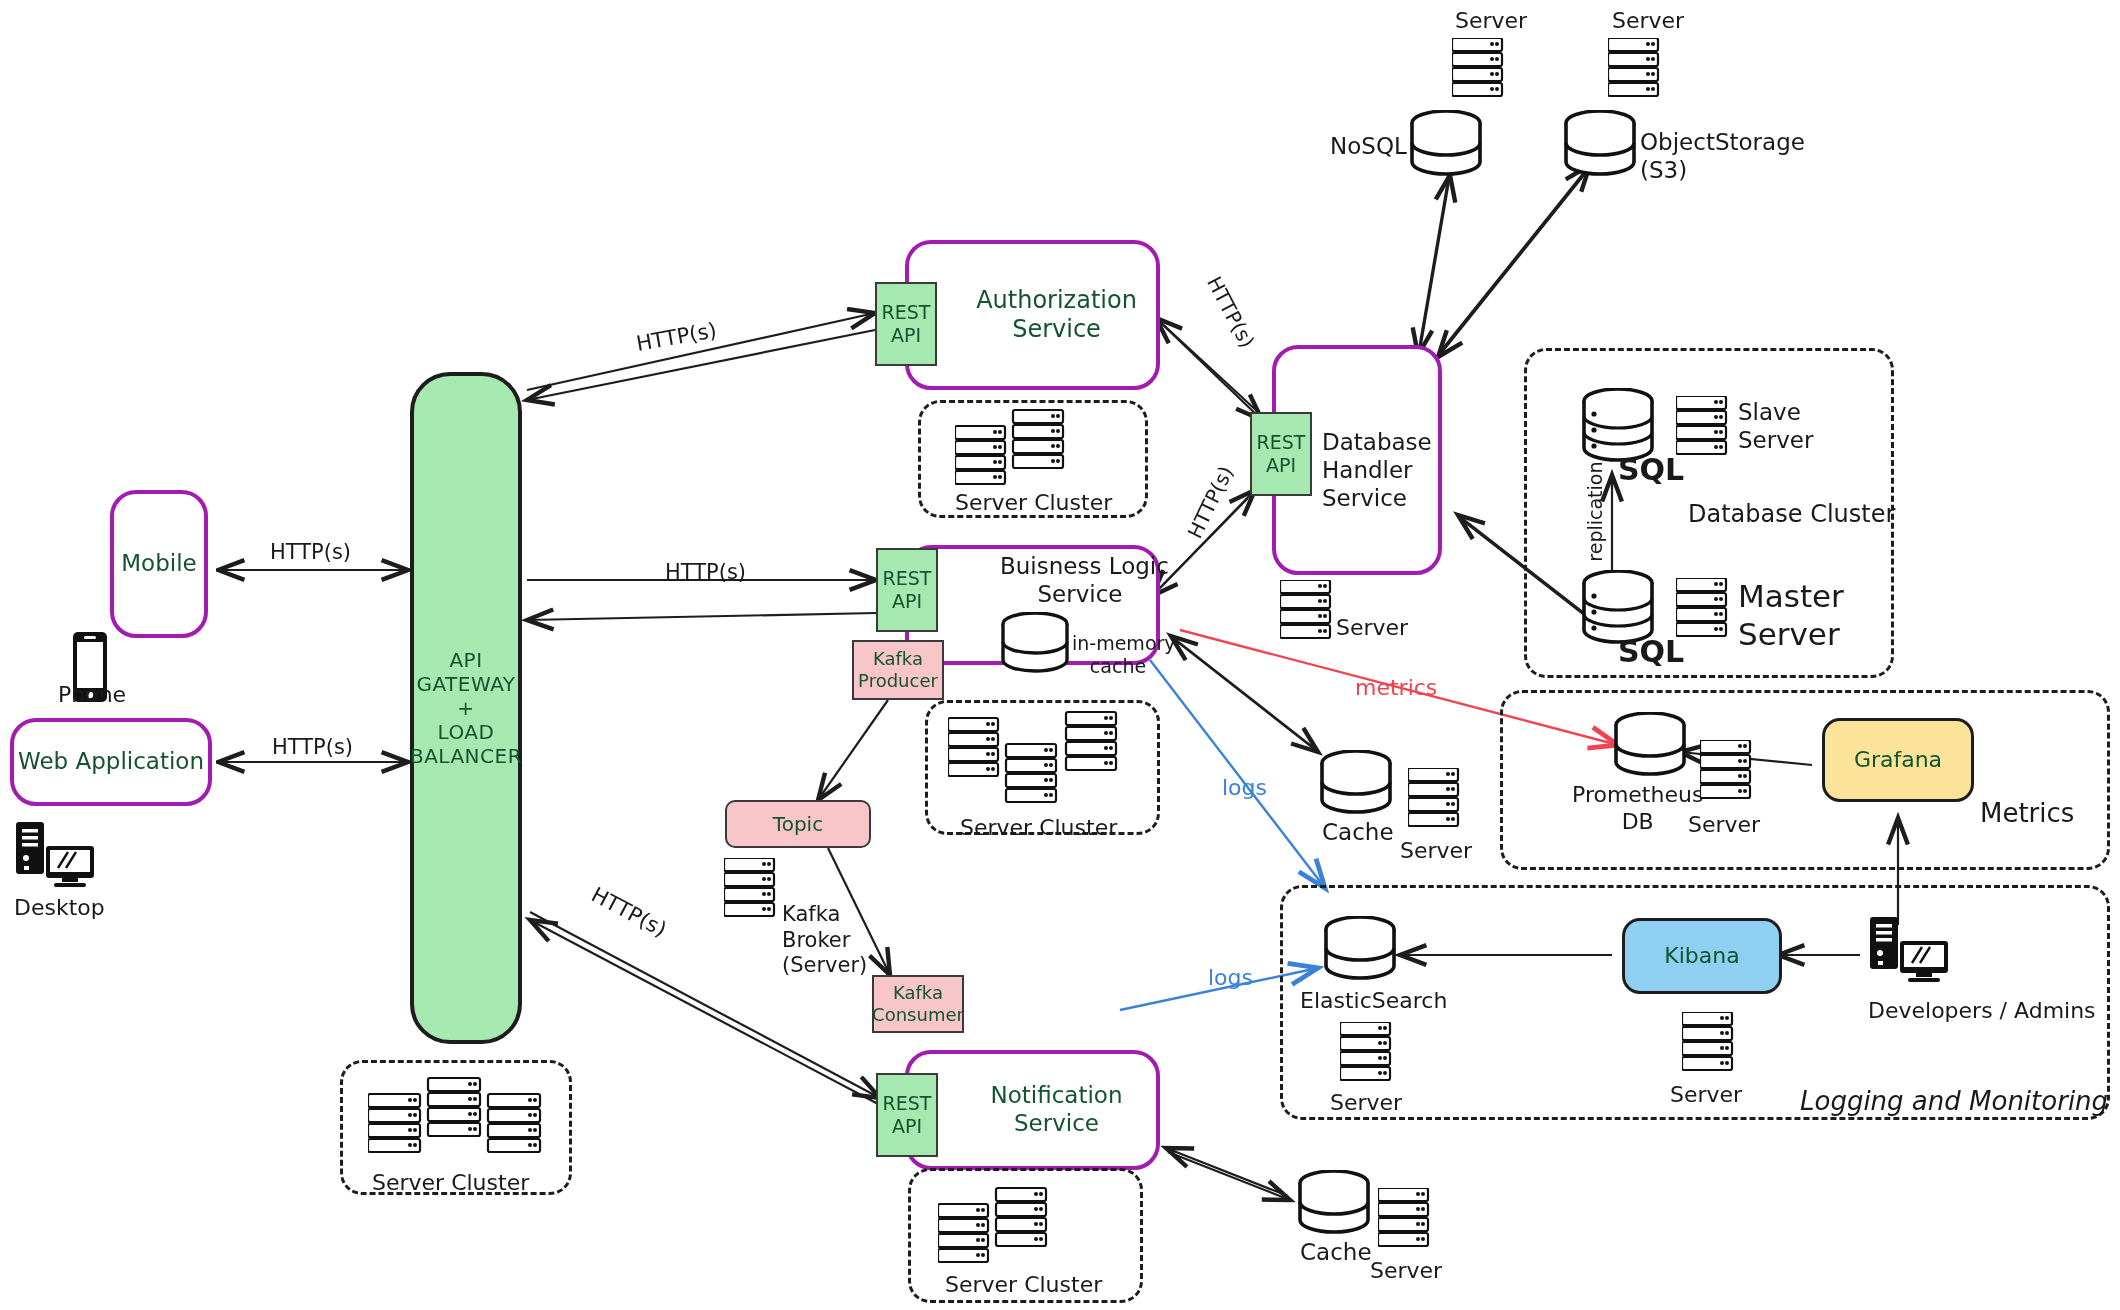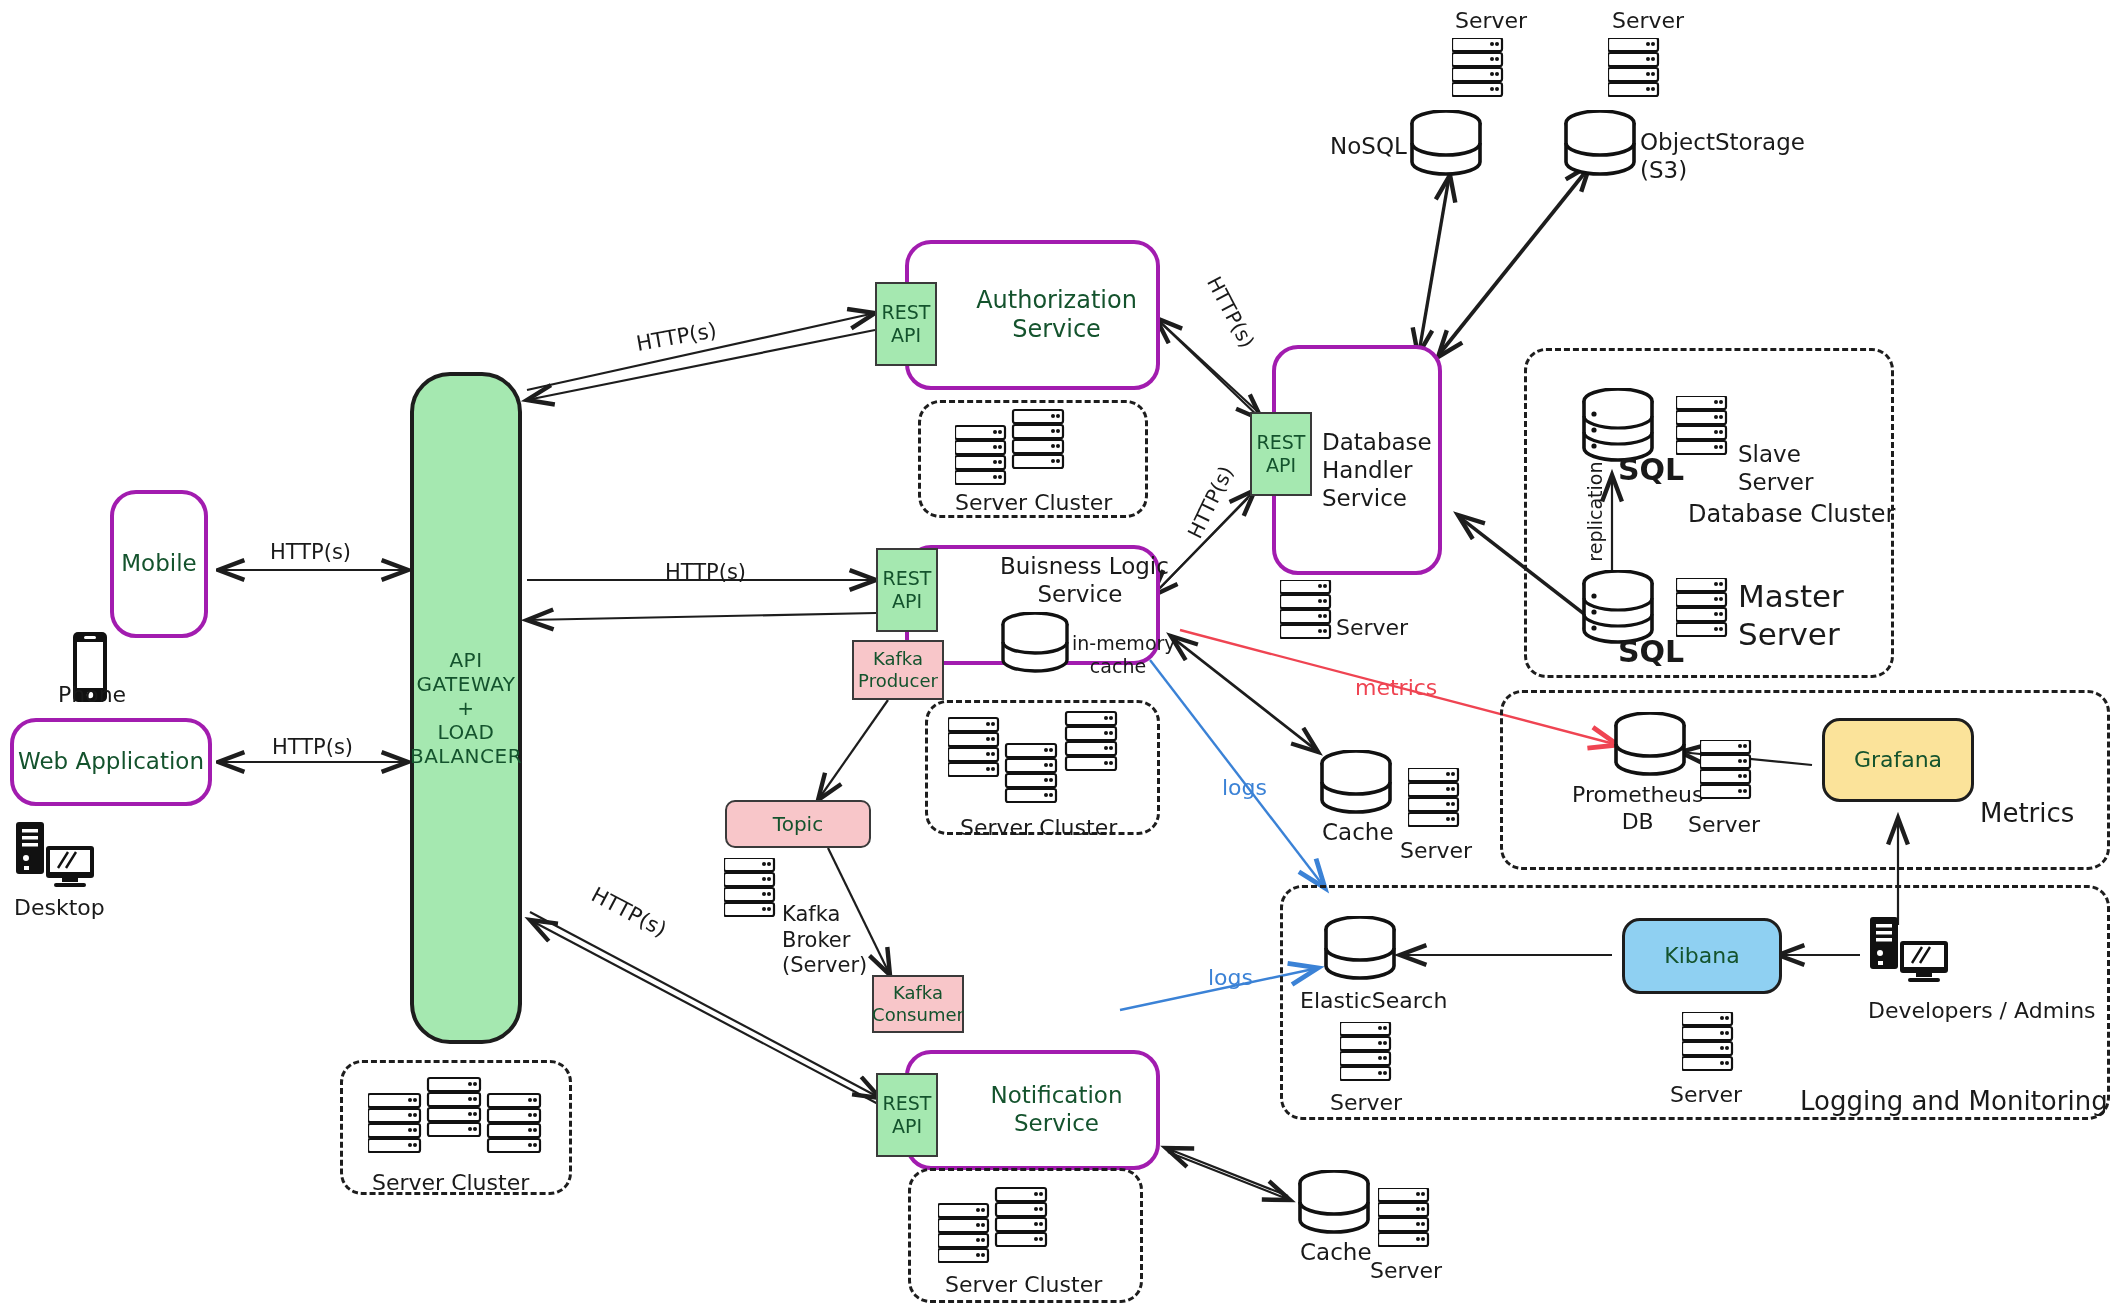--- a/index.html
+++ b/index.html
@@ -515,21 +515,21 @@
         <circle cx="40" cy="6" r="2"></circle>
         <circle cx="45" cy="6" r="2"></circle>
         <circle cx="40" cy="21" r="2"></circle>
         <circle cx="45" cy="21" r="2"></circle>
         <circle cx="40" cy="36" r="2"></circle>
         <circle cx="45" cy="36" r="2"></circle>
         <circle cx="40" cy="51" r="2"></circle>
         <circle cx="45" cy="51" r="2"></circle>
       </g>
   </svg>
-  <div class="lbl" style="left:1738px;top:398px;font-size:23px;margin-top:42px;">Slave
+  <div class="lbl" style="left:1738px;top:398px;font-size:23px;">Slave
 Server</div>
 
   <svg class="stack" style="left:1578px;top:570px;" width="82" height="80" viewBox="0 0 82 80">
     <ellipse cx="40" cy="13" rx="34" ry="12" fill="#fff" stroke="#111" stroke-width="3.6"></ellipse>
     <path d="M6 13 V60 A34 12 0 0 0 74 60 V13" fill="#fff" stroke="#111" stroke-width="3.6"></path>
     <path d="M6 28 A34 12 0 0 0 74 28" fill="none" stroke="#111" stroke-width="3.2"></path>
     <path d="M6 44 A34 12 0 0 0 74 44" fill="none" stroke="#111" stroke-width="3.2"></path>
     <circle cx="16" cy="26" r="2.6" fill="#111"></circle>
       <circle cx="16" cy="42" r="2.6" fill="#111"></circle>
       <circle cx="16" cy="58" r="2.6" fill="#111"></circle>
@@ -636,21 +636,21 @@
         <circle cx="45" cy="51" r="2"></circle>
       </g>
   </svg>
   <div class="lbl" style="left:1688px;top:812px;font-size:22px;">Server</div>
 
   <div class="node yellow" style="left:1822px;top:718px;width:152px;height:84px;font-size:22px;">
     <span>Grafana</span>
   </div>
 
   <div class="dashbox" style="left:1280px;top:885px;width:830px;height:235px;"></div>
-  <div class="lbl" style="left:1800px;top:1086px;font-size:26px;">Logging and Monitoring</div>
+  <div class="lbl" style="left:1800px;top:1086px;font-size:26px;font-style:italic;">Logging and Monitoring</div>
 
   <svg class="stack" style="left:1322px;top:916px;" width="76" height="66" viewBox="0 0 76 66">
     <ellipse cx="38" cy="13" rx="34" ry="12" fill="#fff" stroke="#111" stroke-width="3.6"></ellipse>
     <path d="M4 13 V50 A34 12 0 0 0 72 50 V13" fill="#fff" stroke="#111" stroke-width="3.6"></path>
     <path d="M4 32 A34 12 0 0 0 72 32" fill="none" stroke="#111" stroke-width="3.6"></path>
   </svg>
   <div class="lbl" style="left:1300px;top:988px;font-size:22px;">ElasticSearch</div>
   <svg class="stack" style="left:1340px;top:1022px;" width="52" height="62" viewBox="0 0 52 62">
     <g fill="#fff" stroke="#111" stroke-width="2.2">
       <rect x="0" y="0" width="50" height="13" rx="2"></rect>

